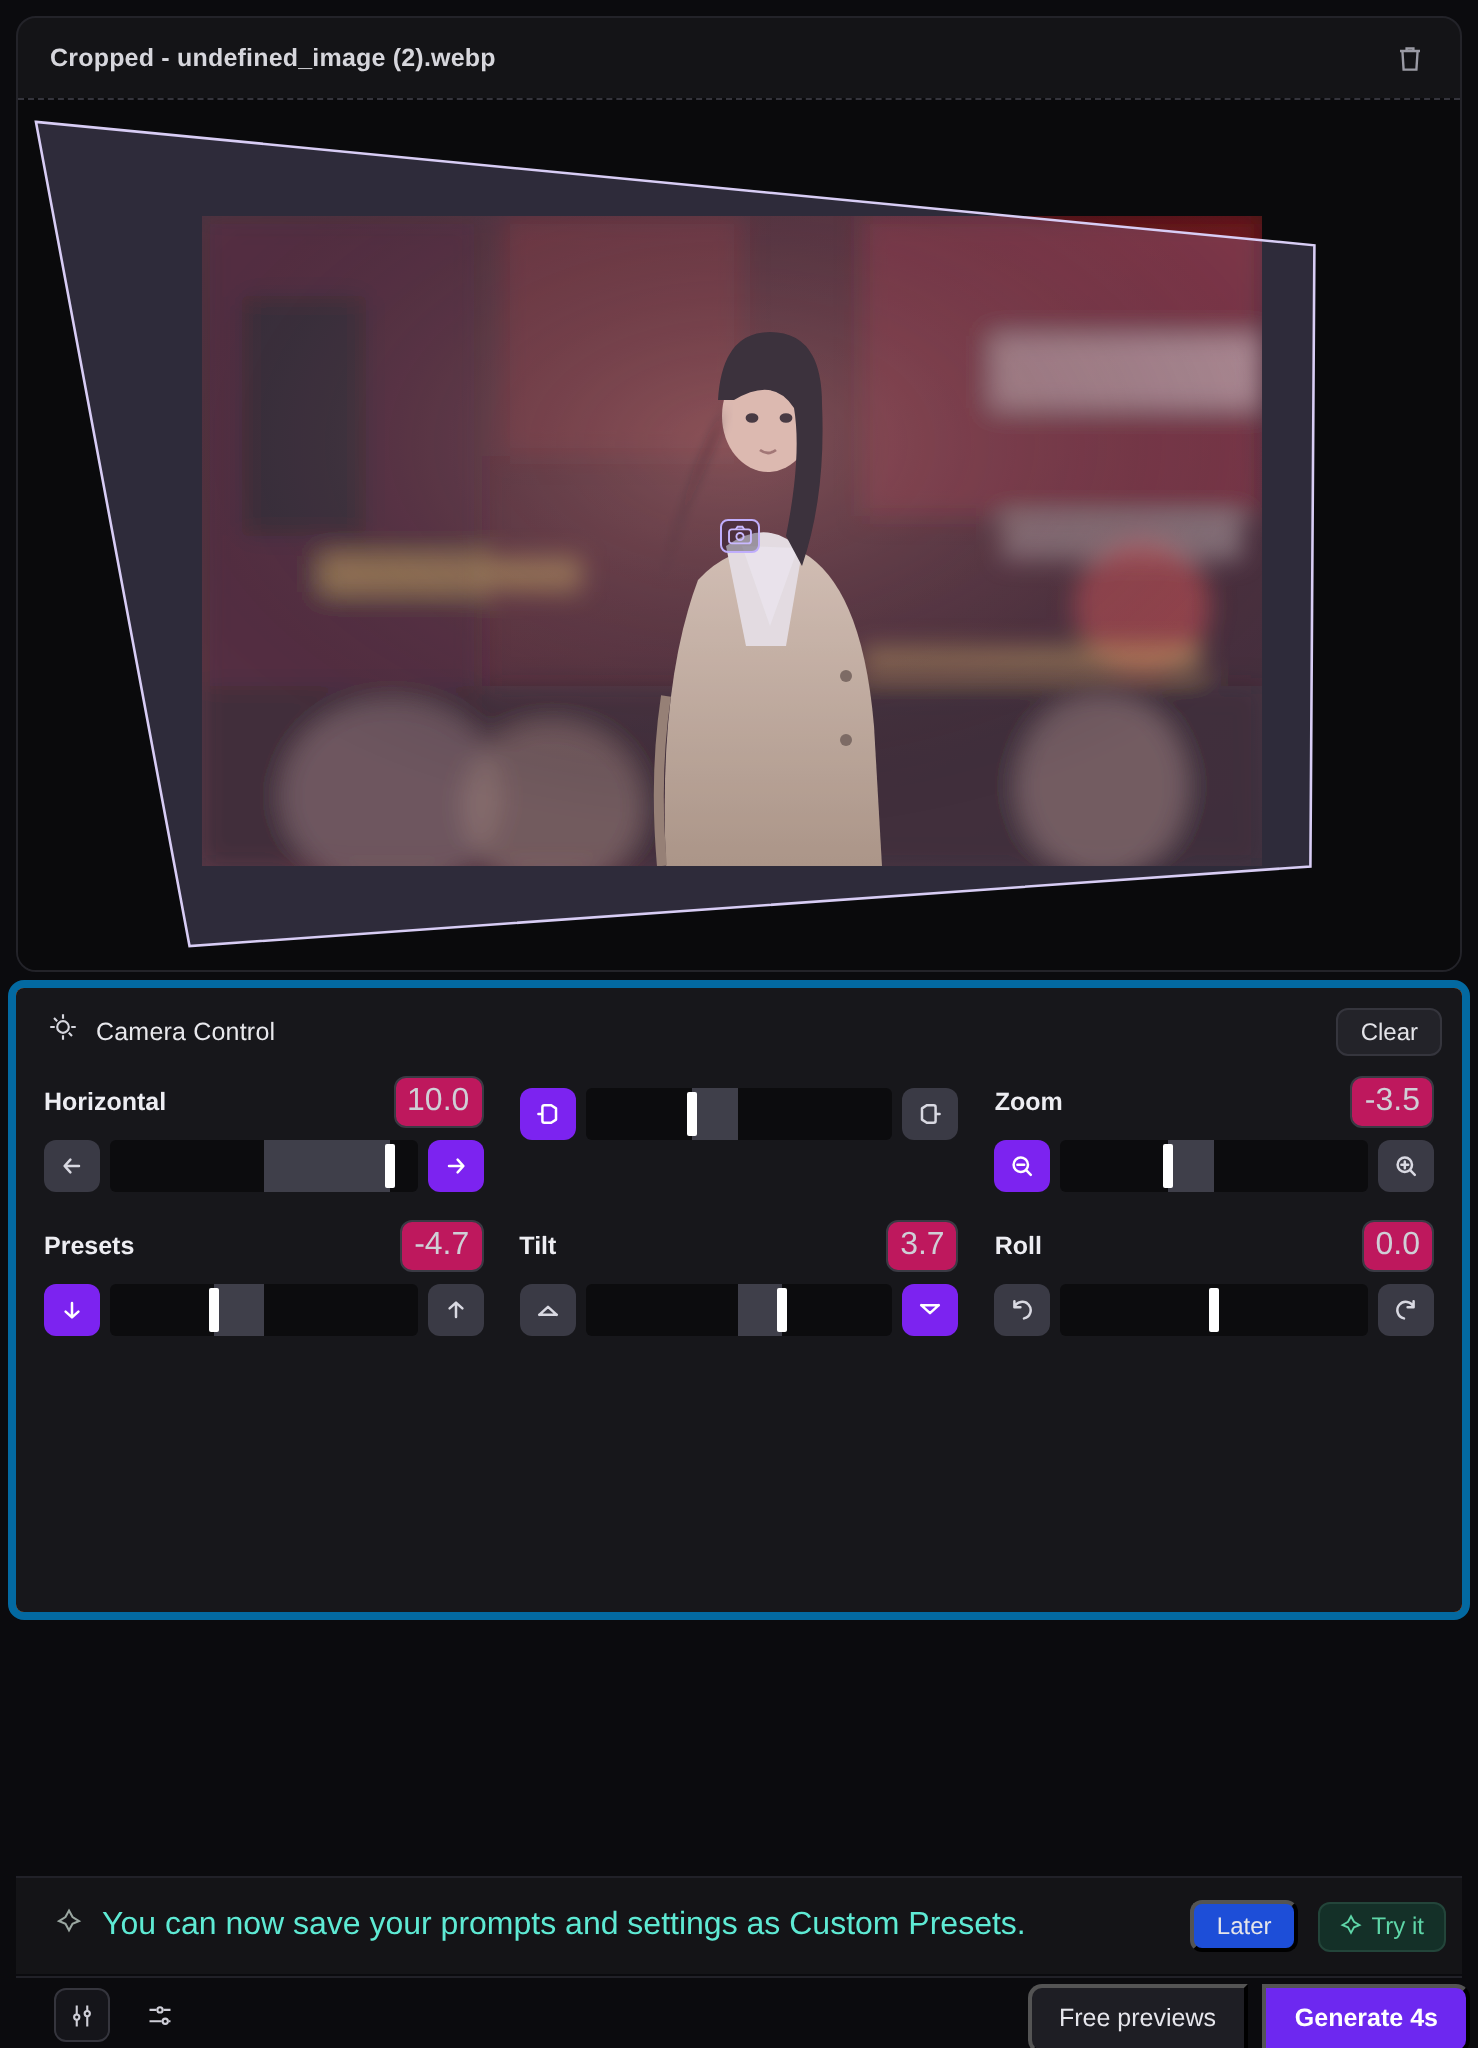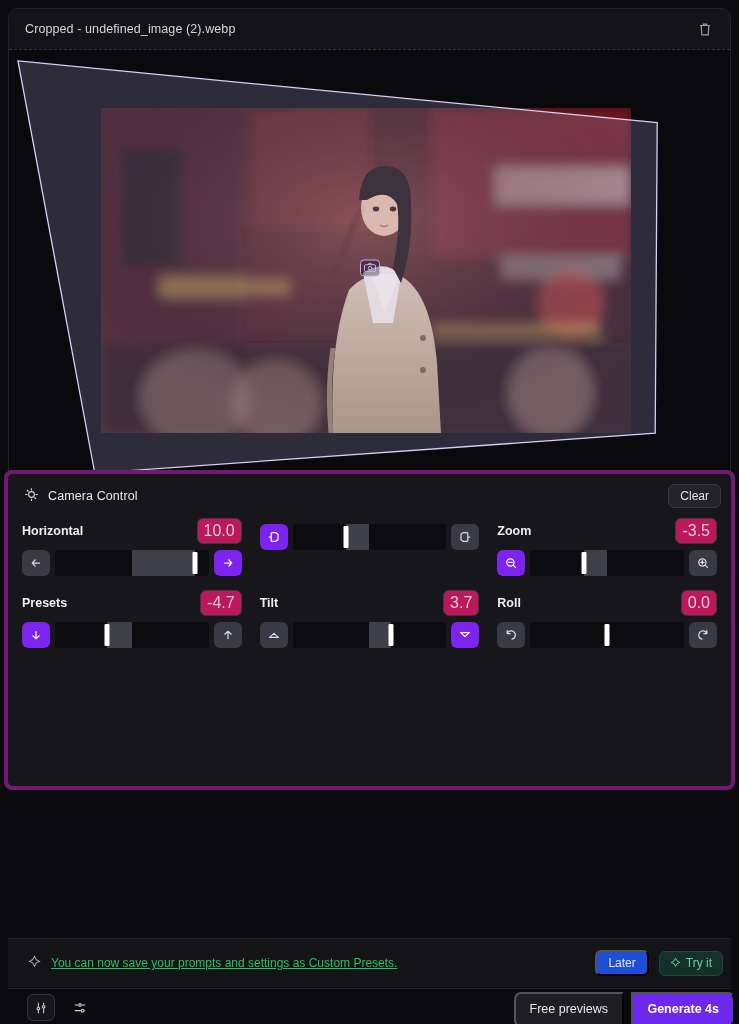--- a/index.html
+++ b/index.html
@@ -10,20 +10,21 @@
     color: #e8e8ec;
     overflow: hidden;
   }
   .app { position: relative; width: 739px; height: 1024px; background:#0b0b0e; }
 
   
   .preview-card {
     position: absolute; left: 8px; top: 8px; width: 723px; height: 478px;
     background: #141417; border: 1px solid #232329; border-radius: 10px;
     overflow: hidden;
+    font-weight: bold;
   }
   .preview-head {
     height: 40px; display: flex; align-items: center;
     padding: 0 14px 0 16px; gap: 8px;
   }
   .file-name { font-size: 12.5px; color: #d6d6dc; letter-spacing: .1px; }
   .spacer { flex: 1 1 auto; }
   .trash-btn {
     width: 22px; height: 22px; display: flex; align-items: center; justify-content: center;
     color: #9a9aa4; border-radius: 4px;
@@ -39,22 +40,22 @@
   }
   .quad-svg { position: absolute; left: 0; top: 0; width: 100%; height: 100%; }
   .cam-badge {
     position: absolute; left: 50%; top: 50%; transform: translate(-50%,-50%);
     width: 20px; height: 17px; border: 1.4px solid #c0aefc; border-radius: 4px;
     display:flex; align-items:center; justify-content:center; background: rgba(20,14,40,.35);
   }
 
   
   .cc-outer {
-    position: absolute; left: 4px; top: 470px; width: 731px; height: 320px;
-    border: 4px solid #701a75; border-radius: 8px; background: #f57c2e;
+    position: absolute; left: 4px; top: 490px; width: 731px; height: 320px;
+    border: 4px solid #0369a1; border-radius: 8px; background: #f57c2e;
   }
   .cc-panel {
     position: absolute; inset: 0;
     background: #17171b; border-radius: 4px;
   }
   .cc-head {
     height: 44px; display: flex; align-items: center; padding: 0 10px 0 16px;
   }
   .cc-title { font-size: 12.5px; color: #e8e8ec; margin-left: 9px; letter-spacing:.1px; }
   .clear-btn {
@@ -92,21 +93,21 @@
     background: #ffffff; border-radius: 1px; transform: translateX(-2.5px);
   }
 
   
   .banner-sep { position: absolute; left: 8px; right: 8px; top: 938px; height: 1px; background:#212128; }
   .banner {
     position: absolute; left: 8px; right: 8px; top: 939px; height: 48px;
     display: flex; align-items: center; padding: 0 8px 0 20px; gap: 10px;
     background: #141417;
   }
-  .banner-text { font-size: 12px; color: #22c55e; text-decoration: underline; }
+  .banner-text { font-size: 16px; color: #5eead4; }
   .later-btn {
     margin-left: auto; font-size: 12px; color: #e5e5ea;
     padding: 5px 11px; border-radius: 6px; background: #1d4ed8; line-height:1;
   }
   .tryit-btn {
     display: flex; align-items: center; gap: 5px;
     font-size: 12px; color: #5ed6a8; background: #143028; border: 1px solid #23453a;
     padding: 5px 10px; border-radius: 6px; line-height: 1;
   }
   .bottom-sep { position: absolute; left: 8px; right: 8px; top: 988px; height:1px; background:#212128; }

